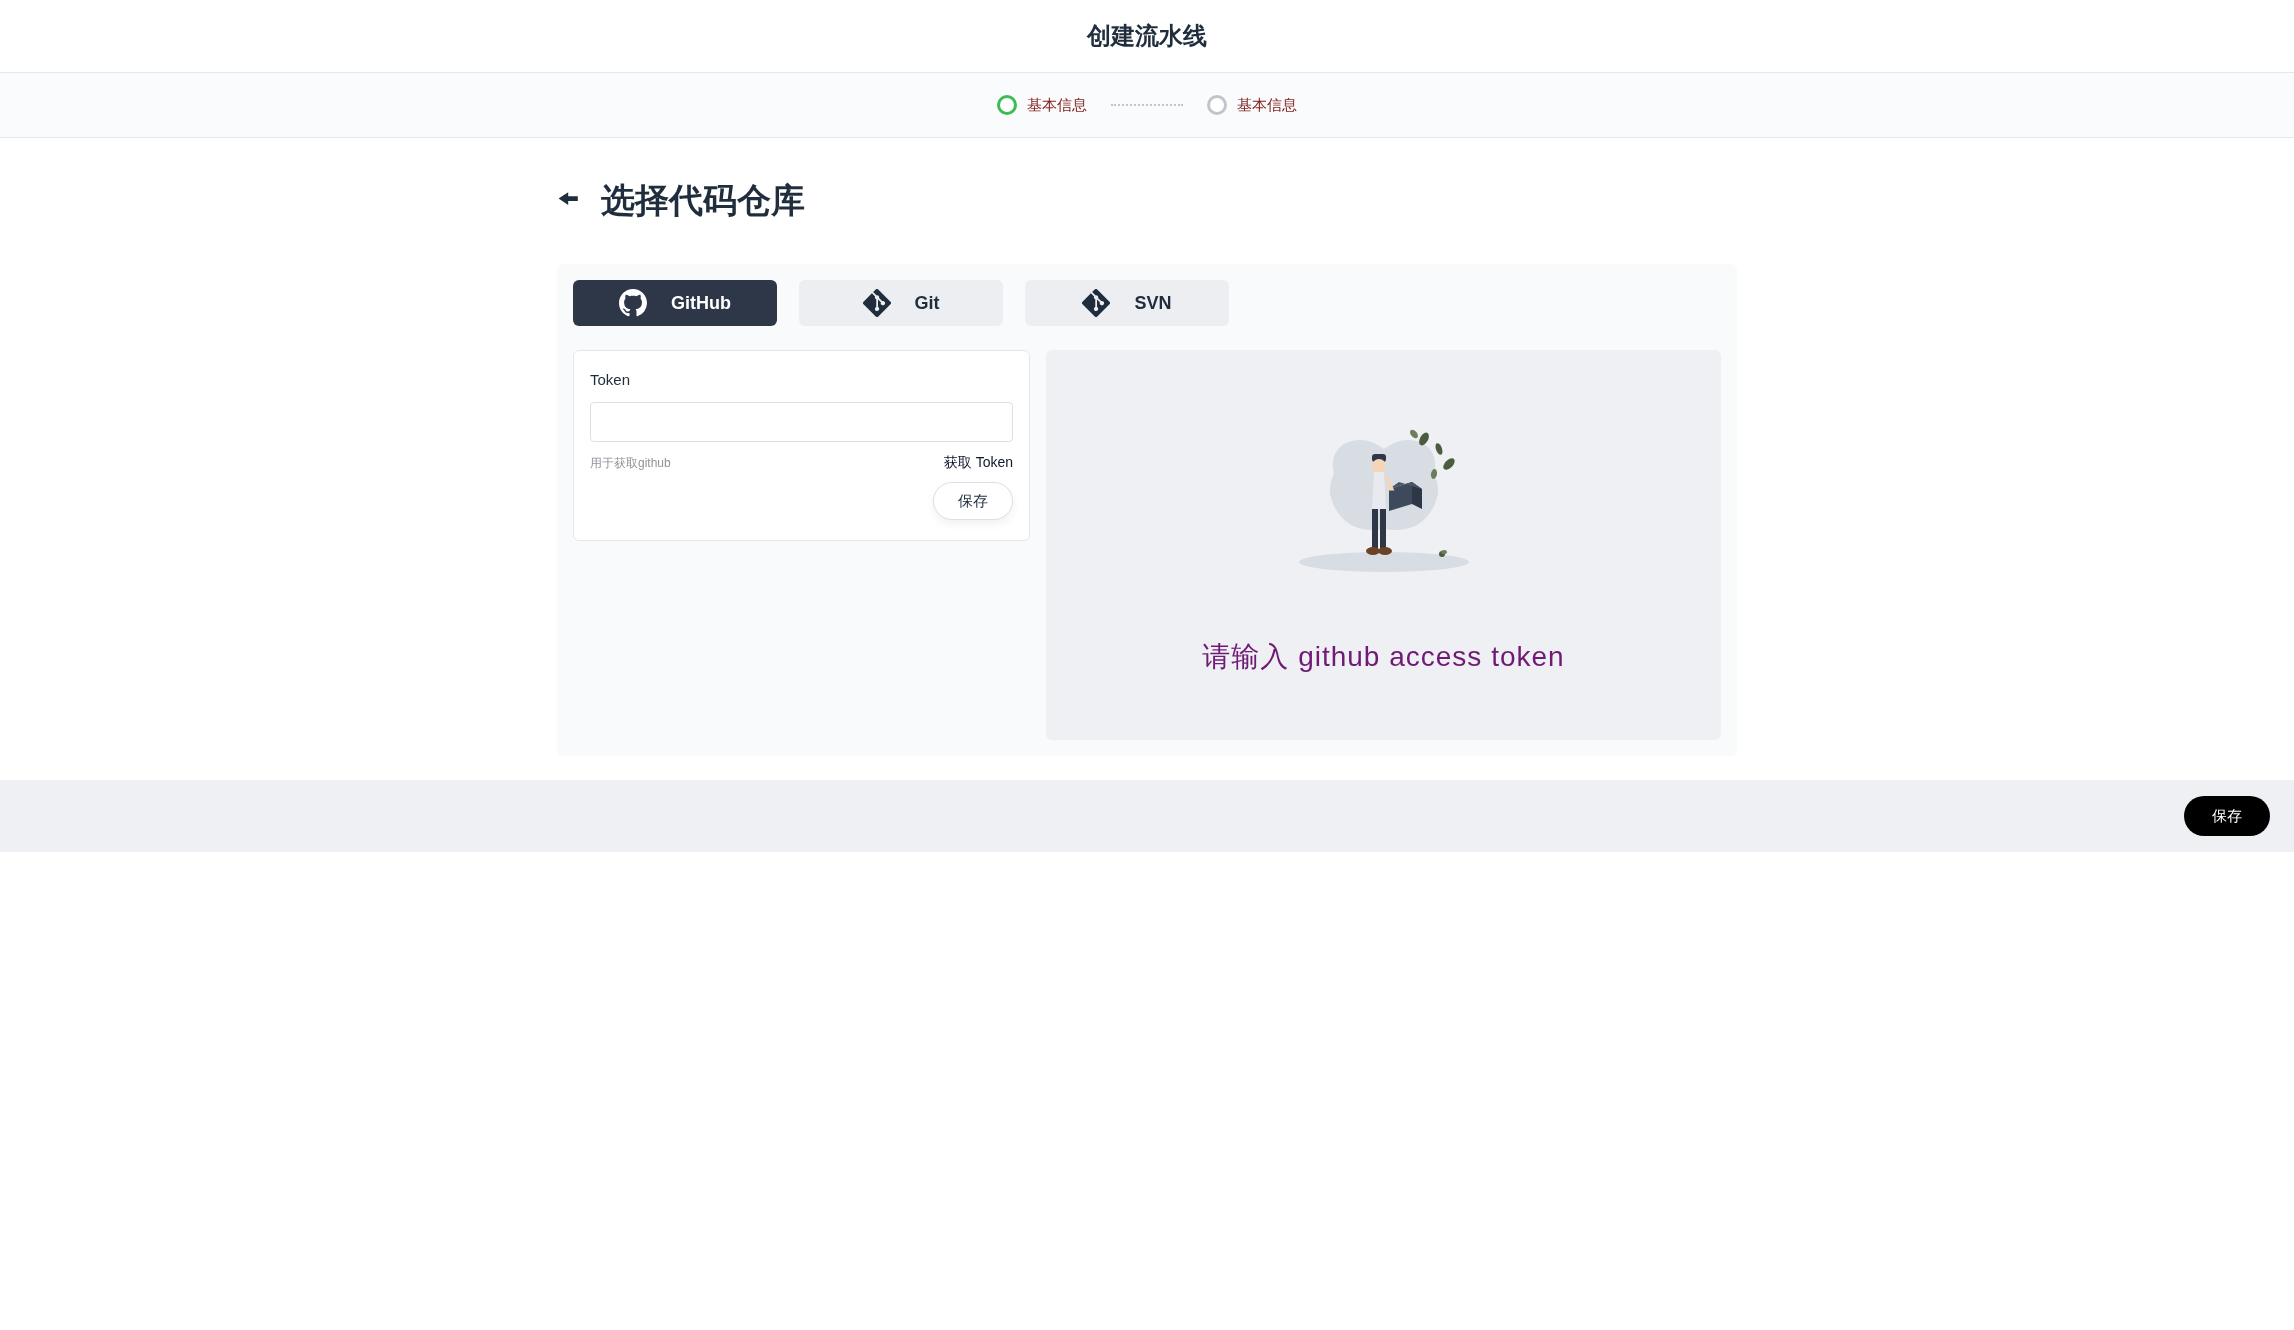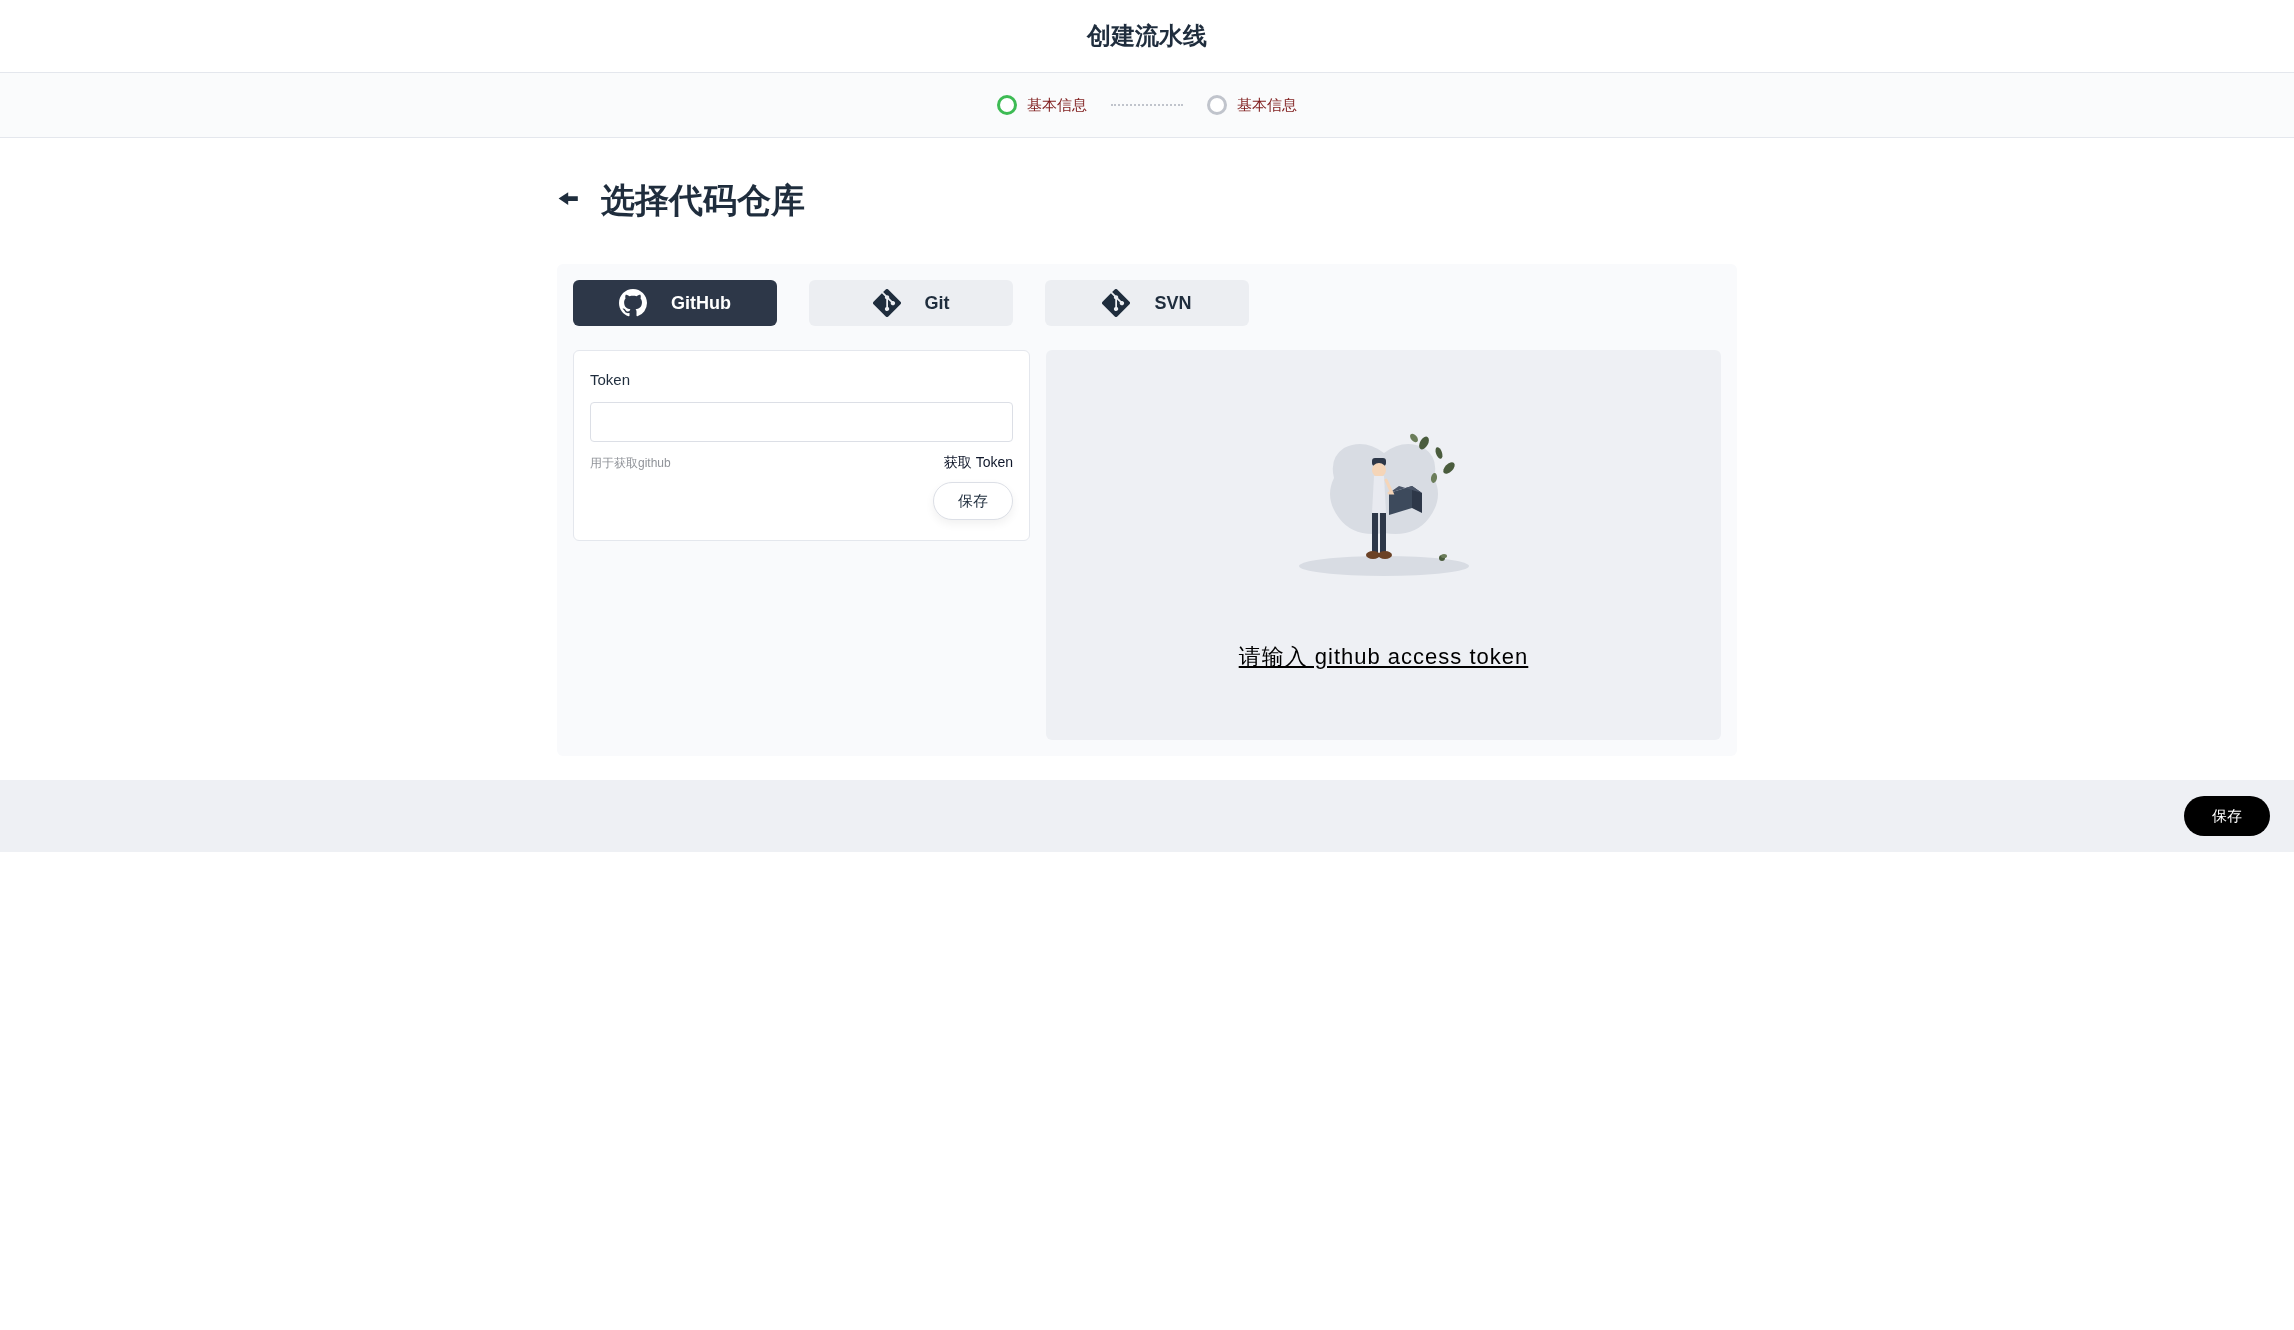--- a/index.html
+++ b/index.html
@@ -73,21 +73,21 @@
       font-weight: 700;
       color: #1f2d3d;
     }
     .main-card {
       background: #f9fafc;
       border-radius: 6px;
       padding: 16px;
     }
     .tabs {
       display: flex;
-      gap: 32px;
+      gap: 22px;
       margin-bottom: 24px;
     }
     .tab {
       display: flex;
       align-items: center;
       justify-content: center;
       gap: 24px;
       width: 204px;
       height: 46px;
       border-radius: 6px;
@@ -172,24 +172,23 @@
       display: flex;
       flex-direction: column;
       align-items: center;
       justify-content: center;
       padding: 40px;
     }
     .empty-illustration {
       margin-bottom: 60px;
     }
     .empty-text {
-      font-size: 22px;
-      color: #000000;
+      font-size: 28px;
+      color: #701a75;
       letter-spacing: 1px;
-      text-decoration: underline;
     }
     .footer-bar {
       margin-top: 24px;
       background: #eef0f4;
       padding: 16px 24px;
       display: flex;
       justify-content: flex-end;
     }
     .btn-primary {
       height: 40px;

